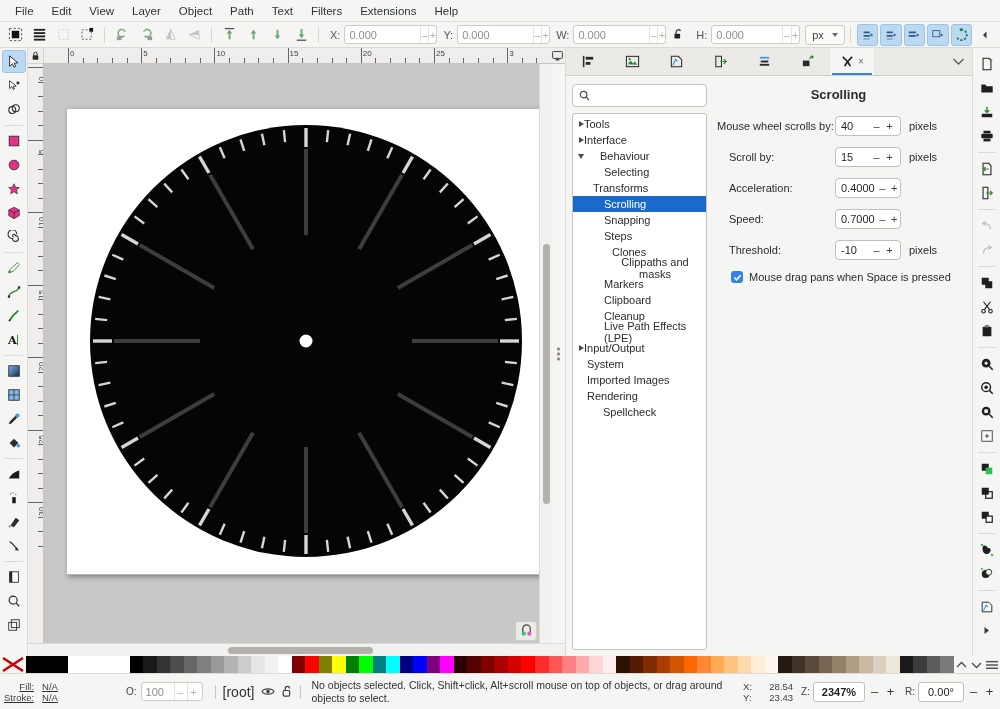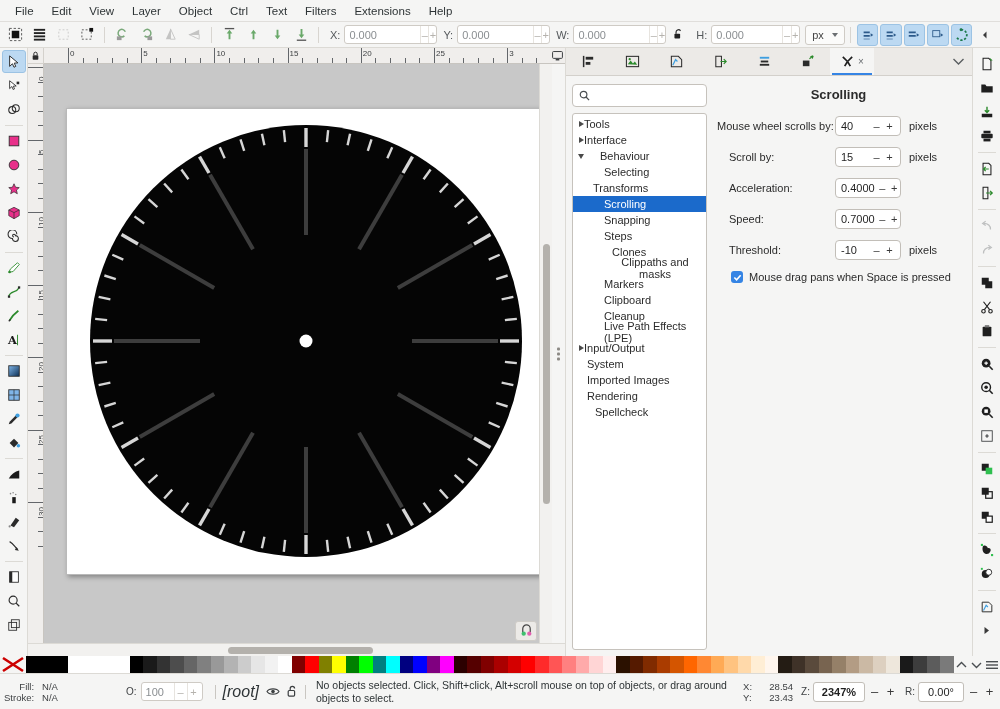--- a/index.html
+++ b/index.html
@@ -144,21 +144,21 @@
   .cmd-sep { width: 18px; height: 1px; background: #dcdad5; margin: 4px 0; }
 
   
   .palette { height: 17px; display: flex; flex: none; background: #f5f5f4; }
   .pal-swatches { flex: 1; display: flex; overflow: hidden; }
   .pal-swatches i { display: block; height: 17px; flex: 1 1 auto; }
   .pal-ctl { width: 46px; display: flex; align-items: center; justify-content: space-around; flex: none; }
 
   .statusbar { height: 36px; background: #f5f5f4; border-top: 1px solid #dcdad5;
                display: flex; align-items: center; flex: none; padding: 0 4px; }
-  .fillstroke { width: 116px; display: flex; align-items: flex-end; flex: none; }
+  .fillstroke { width: 116px; display: flex; align-items: flex-end; flex: none; text-decoration: underline; }
   .fsgrid { display: grid; grid-template-columns: auto auto; gap: 0 8px; font-size: 9.5px; color: #3c3f41; }
   .fsgrid .k { text-align: right; }
   .opacity { display: flex; align-items: center; gap: 4px; flex: none; margin-left: 6px; }
   .layerinfo { display: flex; align-items: center; gap: 7px; flex: none; margin-left: 12px; }
   .statusmsg { flex: 1; font-size: 10.5px; color: #2e3436; line-height: 13px; padding: 0 10px; }
   .coords { display: flex; flex-direction: column; font-size: 9.5px; color: #3c3f41; flex: none; }
   .coords .cl { display: flex; gap: 6px; }
   .coords .cl b { font-weight: normal; width: 10px; }
   .coords .cl span { width: 34px; text-align: right; }
   .zoomctl, .rotctl { display: flex; align-items: center; gap: 3px; flex: none; margin-left: 8px; }
@@ -174,21 +174,21 @@
 <body>
 
 <div id="app">
 
   <div class="menubar">
     <div class="mi">File</div>
     <div class="mi">Edit</div>
     <div class="mi">View</div>
     <div class="mi">Layer</div>
     <div class="mi">Object</div>
-    <div class="mi">Ctrl</div>
+    <div class="mi">Path</div>
     <div class="mi">Text</div>
     <div class="mi">Filters</div>
     <div class="mi">Extensions</div>
     <div class="mi">Help</div>
   </div>
 
   <div class="topbar">
     <div class="tb-btn">
       <svg width="15" height="15" viewBox="0 0 16 16">
         <rect x="1.5" y="1.5" width="13" height="13" fill="none" stroke="#555" stroke-dasharray="2.5 2"></rect>
@@ -833,21 +833,21 @@
               <div class="trow">
                 <span class="tri-pad"></span>
                 <span style="margin-left: 0px;">Imported Images</span>
               </div>
               <div class="trow">
                 <span class="tri-pad"></span>
                 <span style="margin-left: 0px;">Rendering</span>
               </div>
               <div class="trow">
                 <span class="tri-pad"></span>
-                <span style="margin-left: 8px;">Spellcheck</span>
+                <span style="margin-left: 16px;">Spellcheck</span>
               </div>
             </div>
         </div>
 
         <div class="prefright">
           <div class="prefhead">Scrolling</div>
 
           <div class="frow">
             <div class="flabel" style="width:118px">Mouse wheel scrolls by:</div>
             <div class="pspin" style="width:66px">
@@ -1165,21 +1165,21 @@
     <div class="opacity">
       <span class="slab">O:</span>
       <div class="spin" style="width:62px;">
         <input value="100" readonly="" style="width: 32px;">
         <div class="stepdn">–</div>
         <div class="stepup">+</div>
       </div>
     </div>
     <div class="layerinfo">
       <span style="width:1px;height:14px;background:#c9c6c1;display:inline-block;"></span>
-      <span style="font-style:italic;font-size:16px;">[root]</span>
+      <span style="font-size:14px;">[root]</span>
       <span>
         <svg width="14" height="11" viewBox="0 0 14 11">
             <path d="M1 5.5 C3 2, 11 2, 13 5.5 C11 9, 3 9, 1 5.5Z" fill="none" stroke="#3c3f41" stroke-width="1.1"></path>
             <circle cx="7" cy="5.5" r="1.8" fill="#3c3f41"></circle>
           </svg>
       </span>
       <span>
         <svg width="11" height="13" viewBox="0 0 11 13">
             <path d="M3.2 5.5 V3.6 a2.2 2.2 0 0 1 4.4 0" fill="none" stroke="#3c3f41" stroke-width="1.2"></path>
             <rect x="1.2" y="5.5" width="6.4" height="5.6" rx="1" fill="none" stroke="#3c3f41" stroke-width="1.2"></rect>

